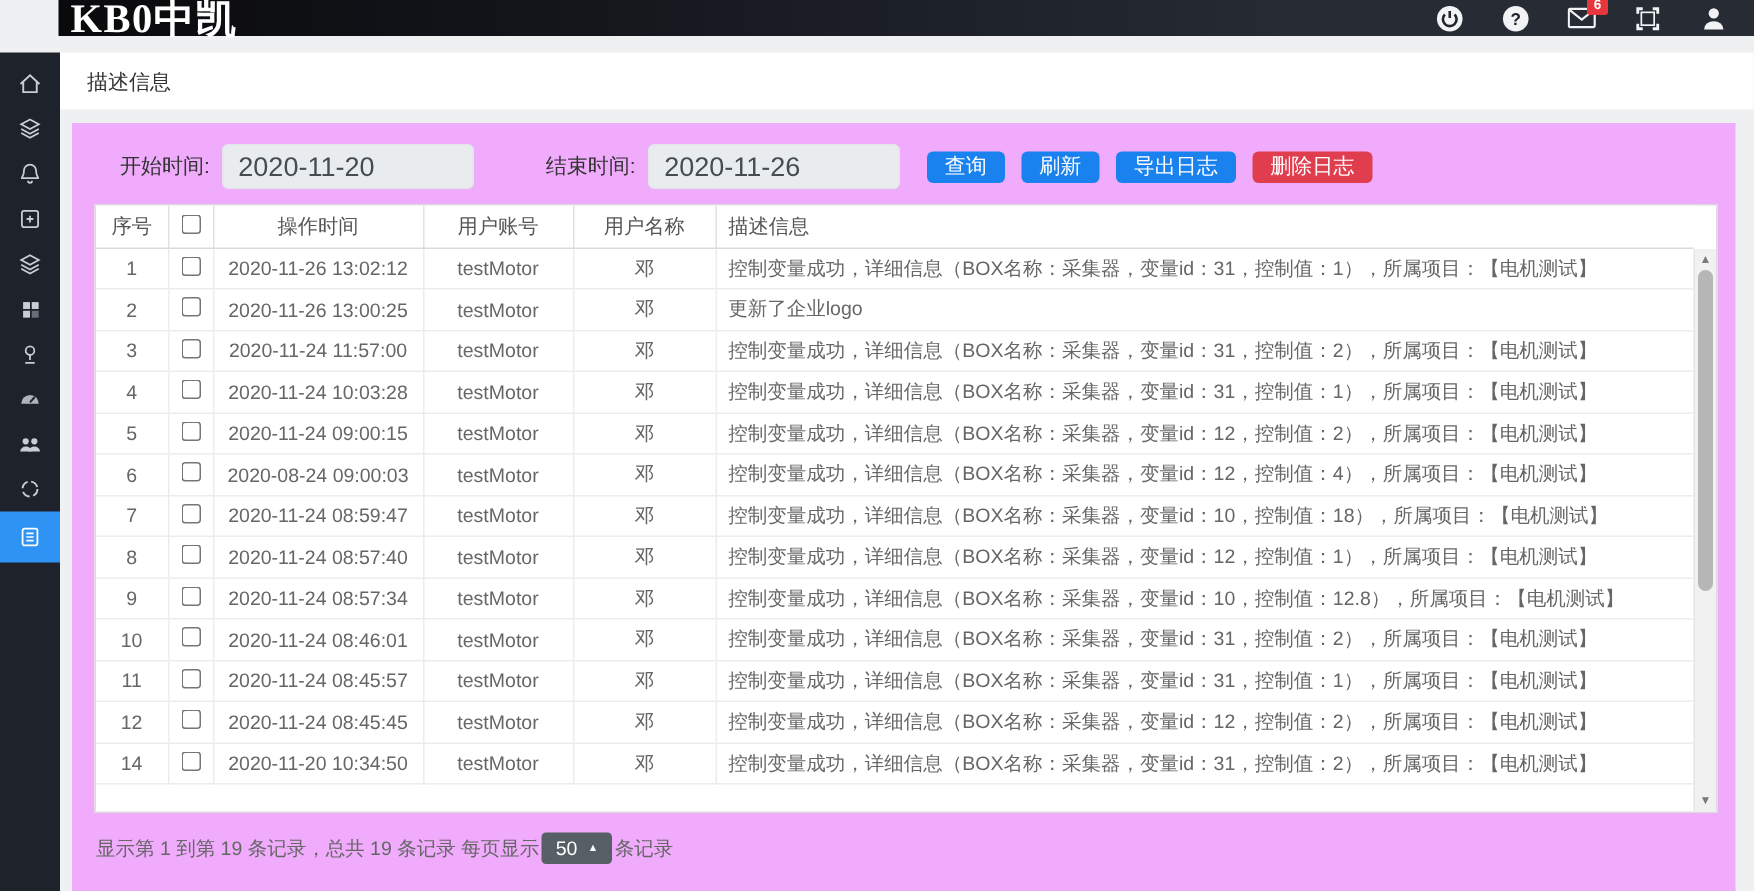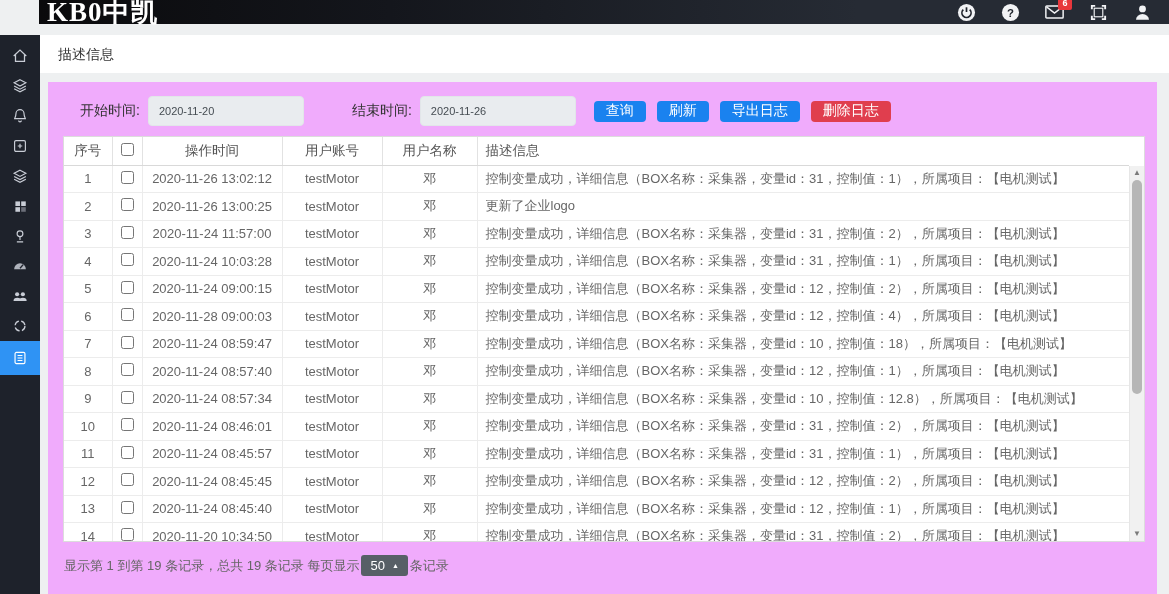--- a/index.html
+++ b/index.html
@@ -28,22 +28,22 @@
 
   
   .main { position:absolute; top:35px; left:40px; width:1129px; height:559px; background:#eef0f1; }
   .titlebar { height:38px; background:#fff; line-height:38px; padding-left:18px;
     font-size:14px; color:#333; }
   .panel { margin:9px 12px 0 8px; background:#f0abfc; height:calc(559px - 38px - 9px); padding:12px 10px 0 10px; }
 
   
   .filter-row { display:flex; align-items:center; height:30px; margin:2px 0 10px 22px; }
   .f-label { font-size:14px; color:#333; margin-right:8px; }
-  .date-input { width:156px; height:30px; background:#e9ecef; border:1px solid #e2e6e9;
-    border-radius:4px; padding:0 10px; color:#454c52; font-size:11px; outline:none; }
+  .date-input { width:168px; height:30px; background:#e9ecef; border:1px solid #e2e6e9;
+    border-radius:4px; padding:0 10px; color:#454c52; font-size:18px; outline:none; }
   .gap-lg { margin-left:48px; }
   .btns { display:flex; gap:11px; margin-left:18px; }
   .btn { height:21px; padding:0 12px; border:none; border-radius:4px; color:#fff;
     font-size:14px; cursor:pointer; white-space:nowrap; }
   .btn-blue { background:#1a82ef; }
   .btn-red  { background:#e03e4e; }
 
   
   .table-wrap { position:relative; margin:0 2px 0 5px; border:1px solid #dcdcdc; height:406px; overflow:hidden; background:#fff; }
   table { width:calc(100% - 15px); border-collapse:collapse; table-layout:fixed; }
@@ -269,21 +269,21 @@
           <td><input type="checkbox" style=""></td>
           <td>2020-11-24 09:00:15</td>
           <td>testMotor</td>
           <td>邓</td>
           <td>控制变量成功，详细信息（BOX名称：采集器，变量id：12，控制值：2），所属项目：【电机测试】</td>
         </tr>
 
         <tr>
           <td>6</td>
           <td><input type="checkbox" style=""></td>
-          <td>2020-11-28 09:00:03</td>
+          <td>2020-08-24 09:00:03</td>
           <td>testMotor</td>
           <td>邓</td>
           <td>控制变量成功，详细信息（BOX名称：采集器，变量id：12，控制值：4），所属项目：【电机测试】</td>
         </tr>
 
         <tr>
           <td>7</td>
           <td><input type="checkbox" style=""></td>
           <td>2020-11-24 08:59:47</td>
           <td>testMotor</td>
@@ -329,28 +329,20 @@
 
         <tr>
           <td>12</td>
           <td><input type="checkbox" style=""></td>
           <td>2020-11-24 08:45:45</td>
           <td>testMotor</td>
           <td>邓</td>
           <td>控制变量成功，详细信息（BOX名称：采集器，变量id：12，控制值：2），所属项目：【电机测试】</td>
         </tr>
 
-        <tr>
-          <td>13</td>
-          <td><input type="checkbox" style=""></td>
-          <td>2020-11-24 08:45:40</td>
-          <td>testMotor</td>
-          <td>邓</td>
-          <td>控制变量成功，详细信息（BOX名称：采集器，变量id：12，控制值：1），所属项目：【电机测试】</td>
-        </tr>
 
         <tr>
           <td>14</td>
           <td><input type="checkbox" style=""></td>
           <td>2020-11-20 10:34:50</td>
           <td>testMotor</td>
           <td>邓</td>
           <td>控制变量成功，详细信息（BOX名称：采集器，变量id：31，控制值：2），所属项目：【电机测试】</td>
         </tr>
       </tbody>

